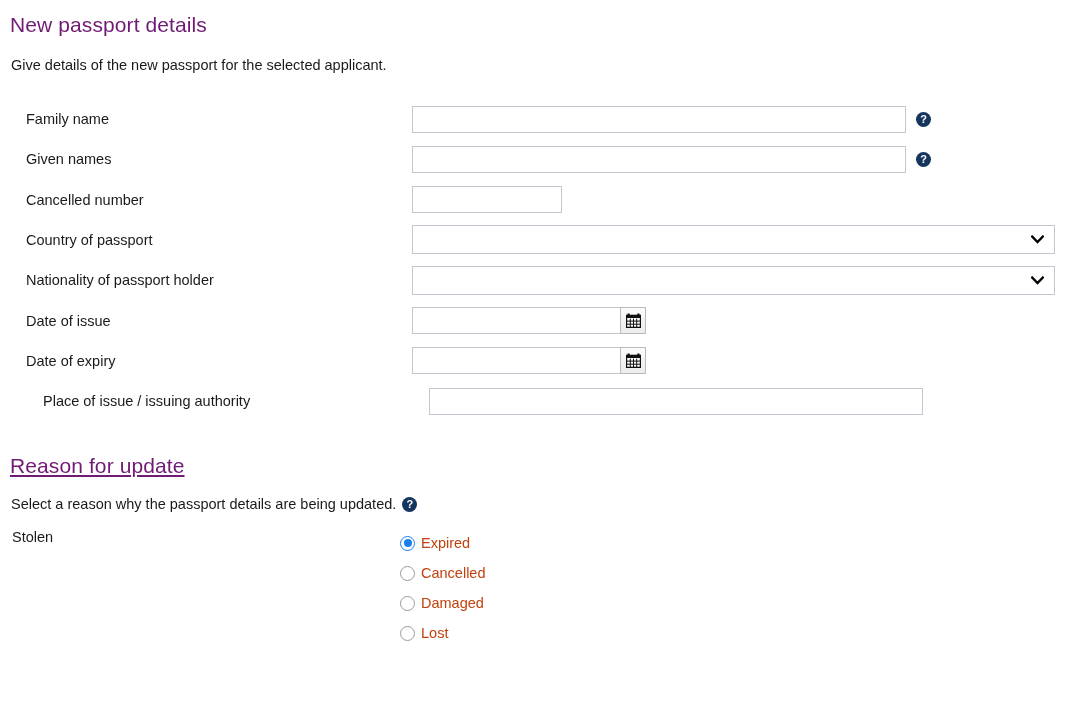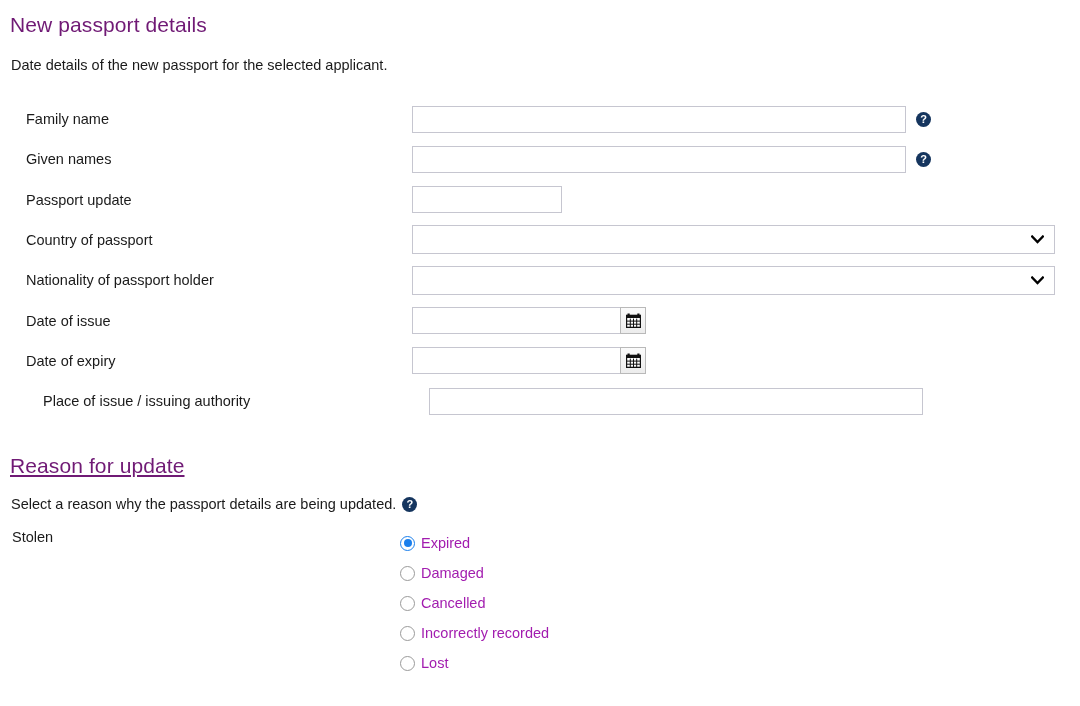--- a/index.html
+++ b/index.html
@@ -176,52 +176,52 @@
     width: 8px;
     height: 8px;
     border-radius: 50%;
     background: #1b7fec;
   }
   .radio-label {
     position: absolute;
     left: 421px;
     font-size: 14.5px;
     line-height: 1;
-    color: #a21caf;
+    color: #c2410c;
     white-space: nowrap;
     cursor: pointer;
   }
   #reason-label { position: absolute; left: 12px; top: 530px; font-size: 14.5px; line-height: 1; }
 </style>
 </head>
 <body>
 
 <div class="page">
 
   <h2 class="section-heading" id="heading-passport">New passport details</h2>
 
-  <div class="section-intro" id="intro-passport">Date details of the new passport for the selected applicant.</div>
+  <div class="section-intro" id="intro-passport">Give details of the new passport for the selected applicant.</div>
 
   <div id="form-rows">
       <div class="form-row" style="top: 104px;">
         <label class="field-label">Family name</label>
         <div class="control-area">
           <input type="text" class="text-input wide" style="">
           <span class="help-icon help-gap">?</span>
         </div>
       </div>
       <div class="form-row" style="top: 144.3px;">
         <label class="field-label">Given names</label>
         <div class="control-area">
           <input type="text" class="text-input wide" style="">
           <span class="help-icon help-gap">?</span>
         </div>
       </div>
       <div class="form-row" style="top: 184.6px;">
-        <label class="field-label">Passport update</label>
+        <label class="field-label">Cancelled number</label>
         <div class="control-area">
           <input type="text" class="text-input short" style="">
         </div>
       </div>
       <div class="form-row" style="top: 224.9px;">
         <label class="field-label">Country of passport</label>
         <div class="control-area">
           <div class="select-wrap">
             <span class="select-value"></span>
             <span class="chevron-icon">
@@ -291,29 +291,25 @@
 
   <div id="reason-label">Stolen</div>
 
   <div id="radio-group">
       <div class="radio-row">
         <span class="radio-mark checked"></span>
         <span class="radio-label">Expired</span>
       </div>
       <div class="radio-row">
         <span class="radio-mark"></span>
-        <span class="radio-label">Damaged</span>
+        <span class="radio-label">Cancelled</span>
       </div>
       <div class="radio-row">
         <span class="radio-mark"></span>
-        <span class="radio-label">Cancelled</span>
-      </div>
-      <div class="radio-row">
-        <span class="radio-mark"></span>
-        <span class="radio-label">Incorrectly recorded</span>
+        <span class="radio-label">Damaged</span>
       </div>
       <div class="radio-row">
         <span class="radio-mark"></span>
         <span class="radio-label">Lost</span>
       </div>
     </div>
 
 </div>
 
 </body></html>

